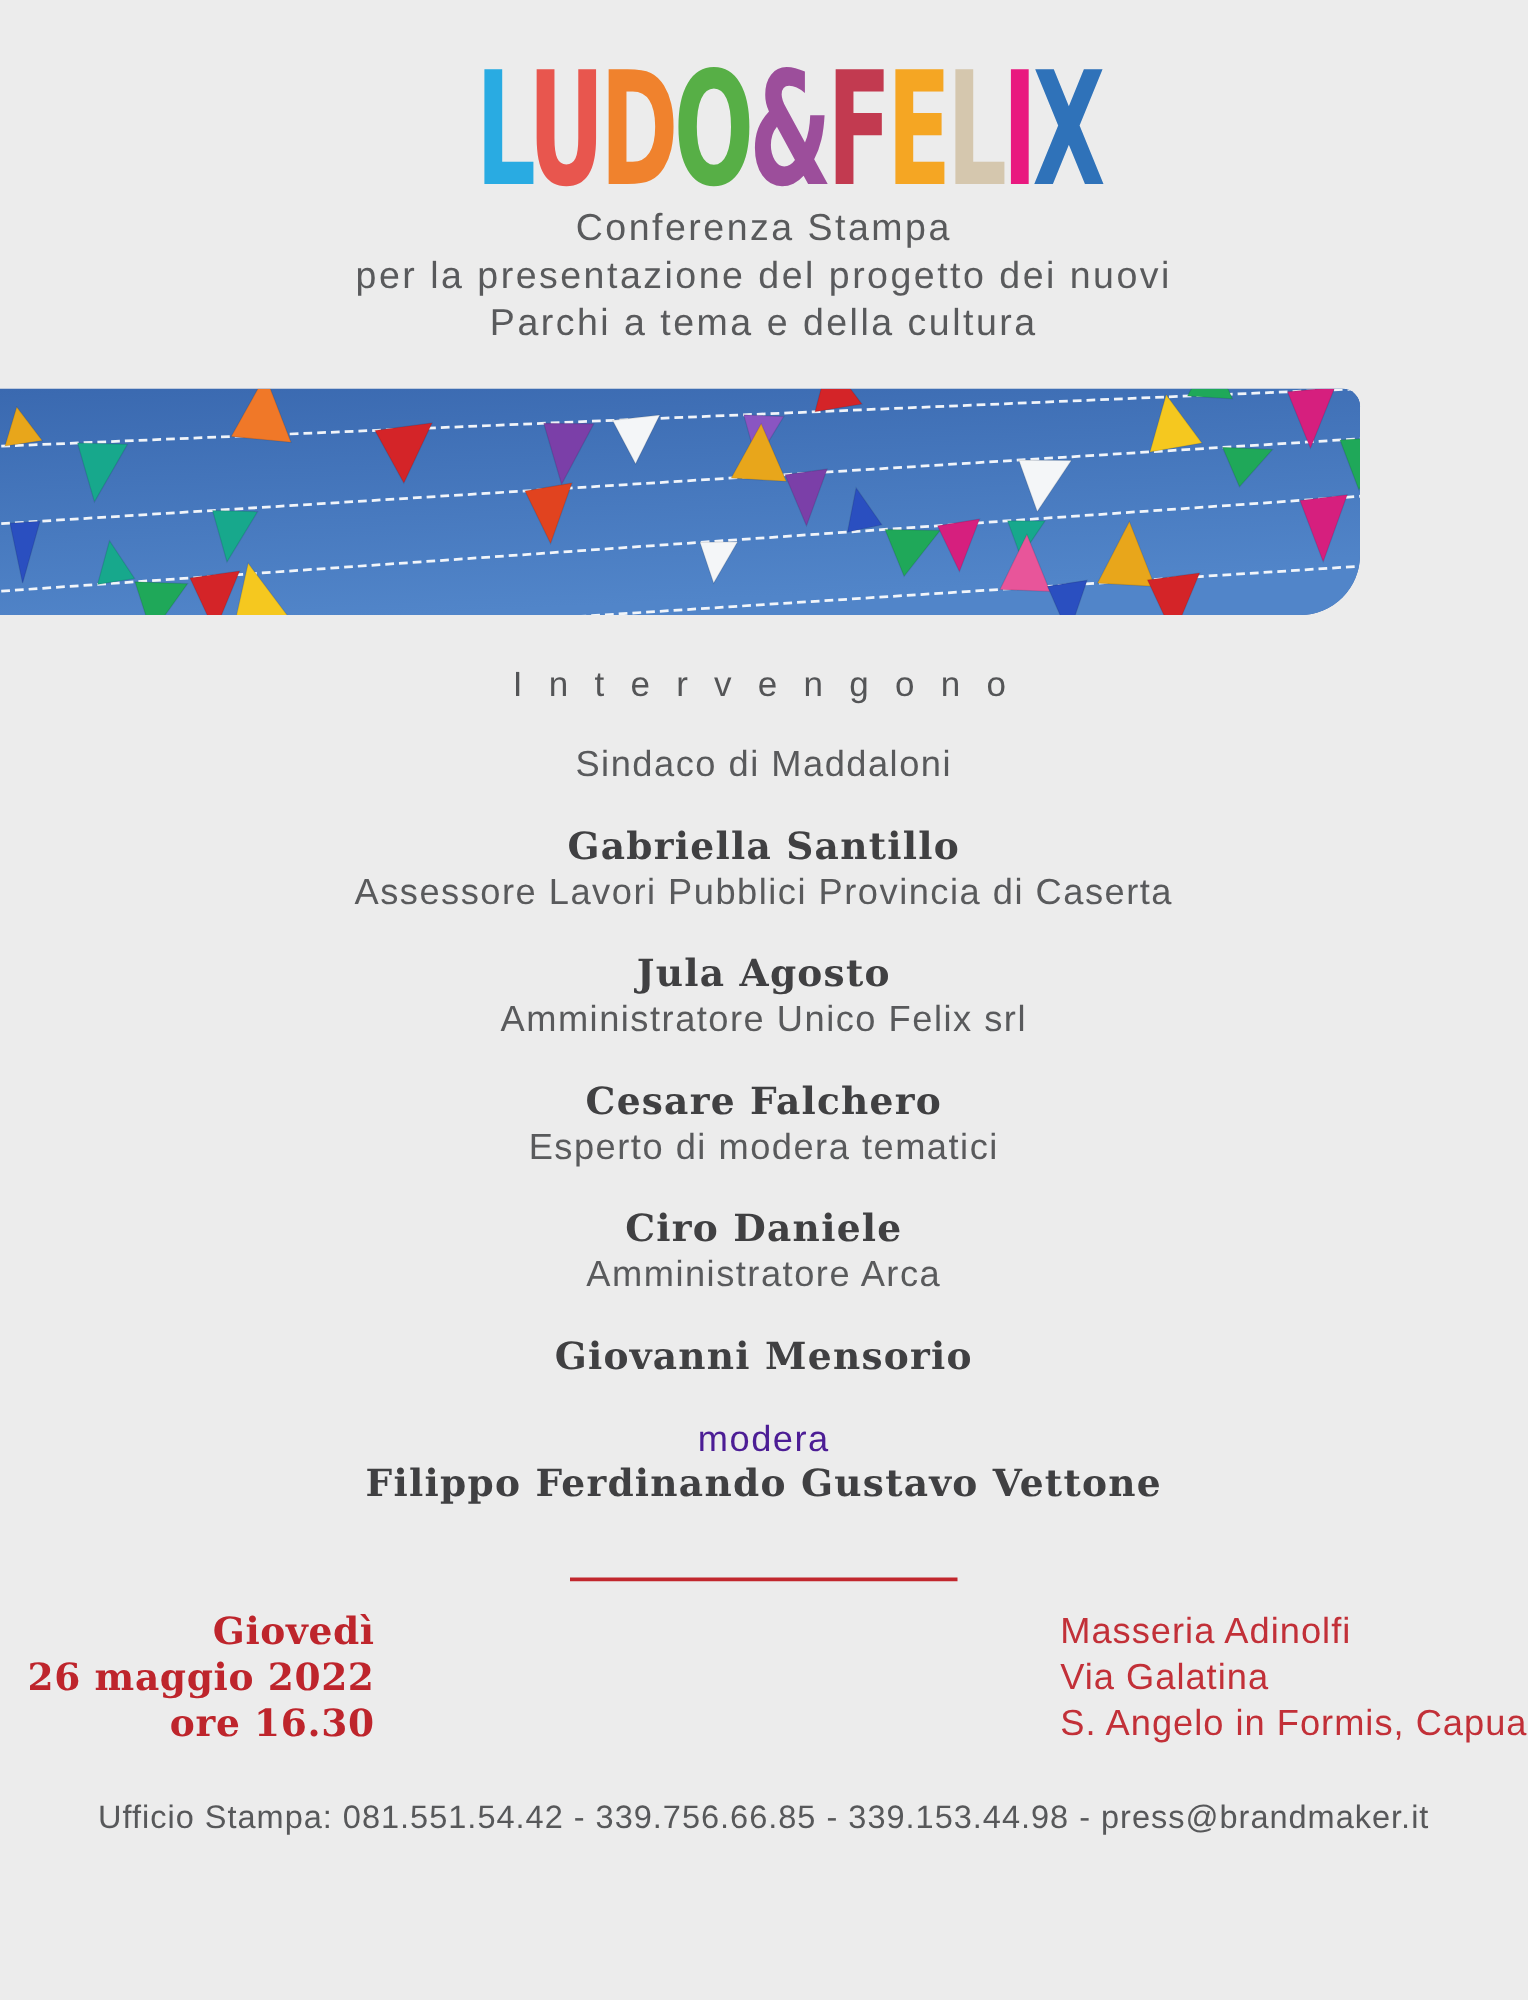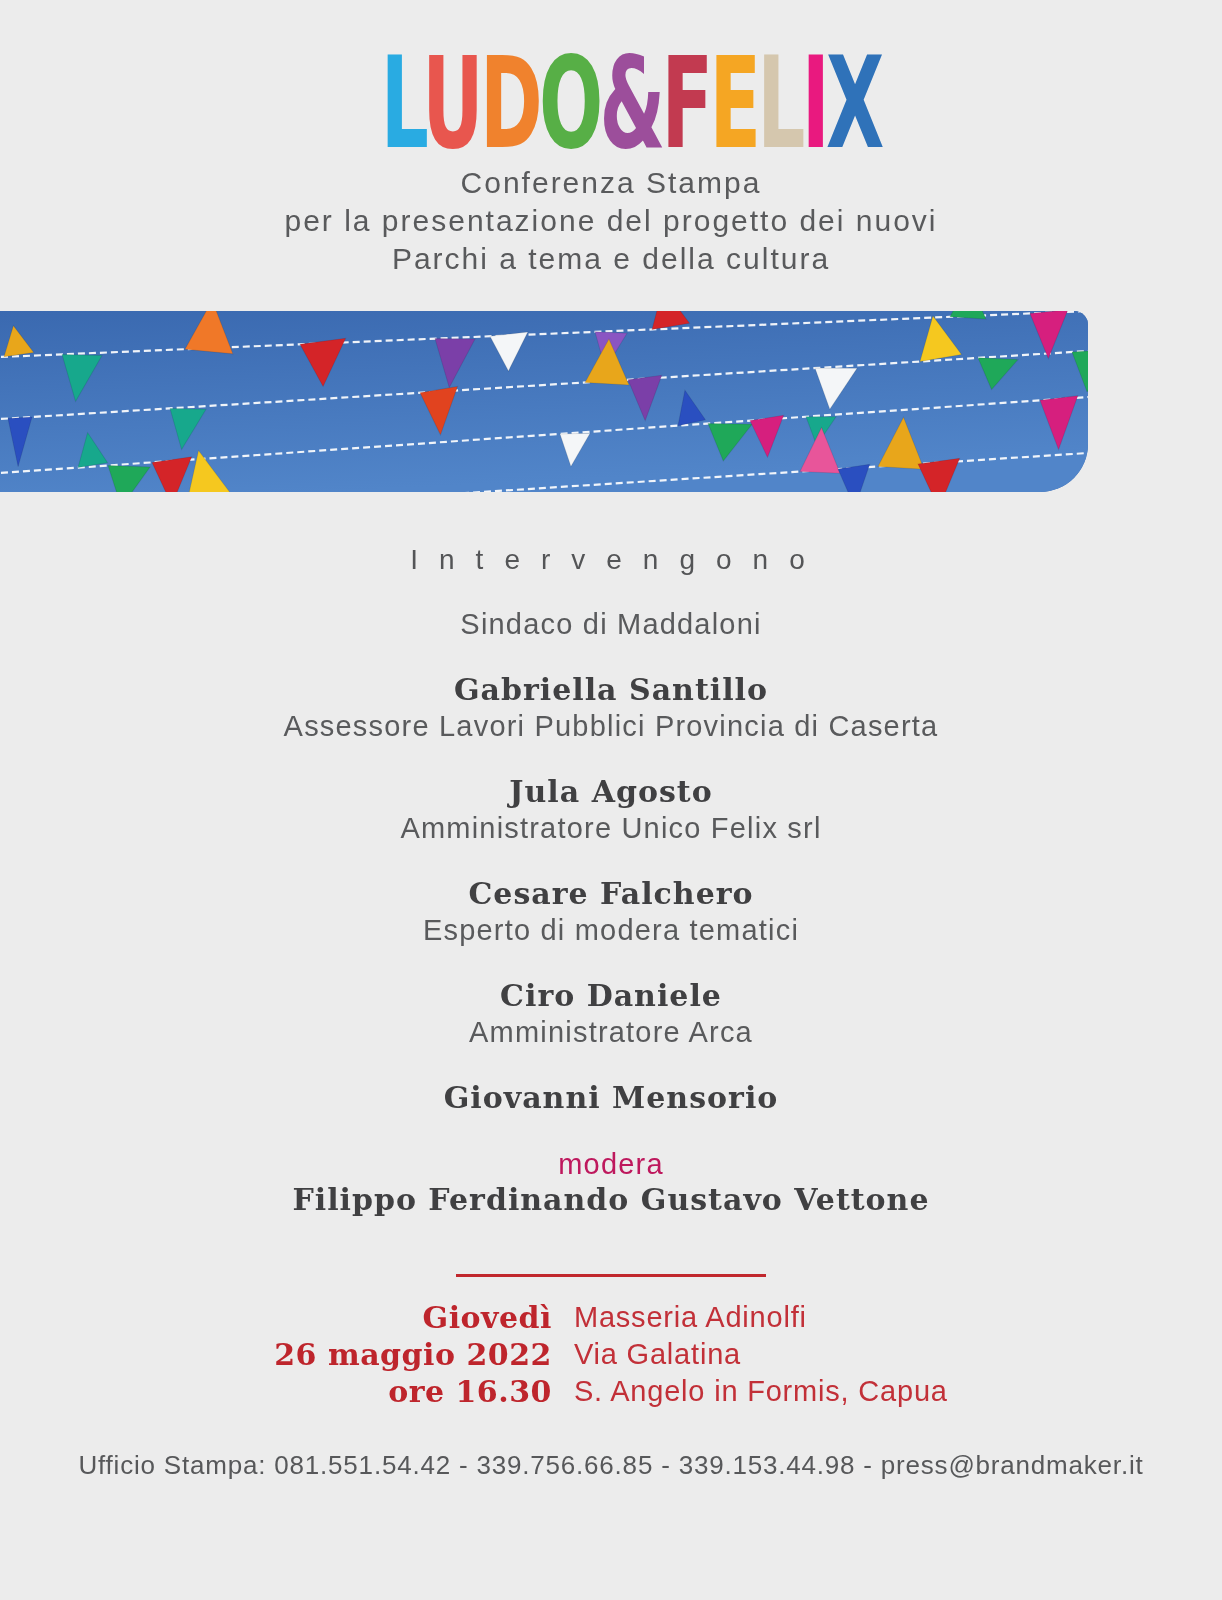--- a/index.html
+++ b/index.html
@@ -32,45 +32,45 @@
   .banner{
     margin-top:33px;
     width:1088px;height:181px;
     border-radius:0 14px 48px 0;
     overflow:hidden;
     text-align:left;
     background:#3A69B0;
   }
   .banner svg{display:block;width:100%;height:100%;}
   .interv{
-    margin-top:50px;
+    margin-top:38px;
     font-size:28px;line-height:36px;
     letter-spacing:21px;padding-left:14px;
     color:#545557;
   }
   .speakers{margin-top:28px;}
   .group{margin-bottom:30px;}
   .name{
     font-family:"DejaVu Serif",serif;
     font-size:30px;line-height:36px;
     font-weight:bold;color:#404042;letter-spacing:1px;
   }
   .role{
     font-size:29px;line-height:36px;
     color:#595A5C;letter-spacing:1.2px;
     max-width:780px;margin:0 auto;
   }
   .modera{margin-top:26px;}
-  .modera-label{font-size:29px;line-height:36px;color:#be185d;letter-spacing:1.2px;}
+  .modera-label{font-size:29px;line-height:36px;color:#4c1d95;letter-spacing:1.2px;}
   .moderator{
     font-family:"DejaVu Serif",serif;
     font-size:30px;line-height:36px;font-weight:bold;color:#404042;letter-spacing:1px;text-align:center;
   }
   .divider{width:310px;height:3px;margin:56px auto 0;background:#C1272D;}
-  .event{margin-top:22px;display:flex;justify-content:center;gap:22px;}
+  .event{margin-top:22px;display:flex;justify-content:space-between;gap:22px;padding-left:22px;}
   .event-date{
     text-align:right;
     font-family:"DejaVu Serif",serif;
     font-weight:bold;font-size:30px;line-height:37px;
     color:#BE252C;letter-spacing:.5px;
   }
   .event-venue{
     text-align:left;
     font-size:29px;line-height:37px;
     color:#C23038;letter-spacing:.8px;

